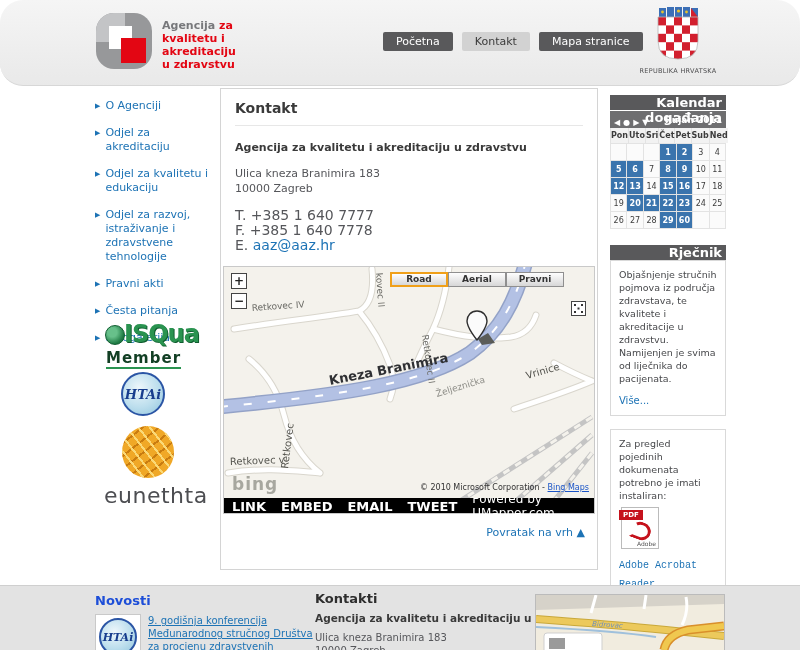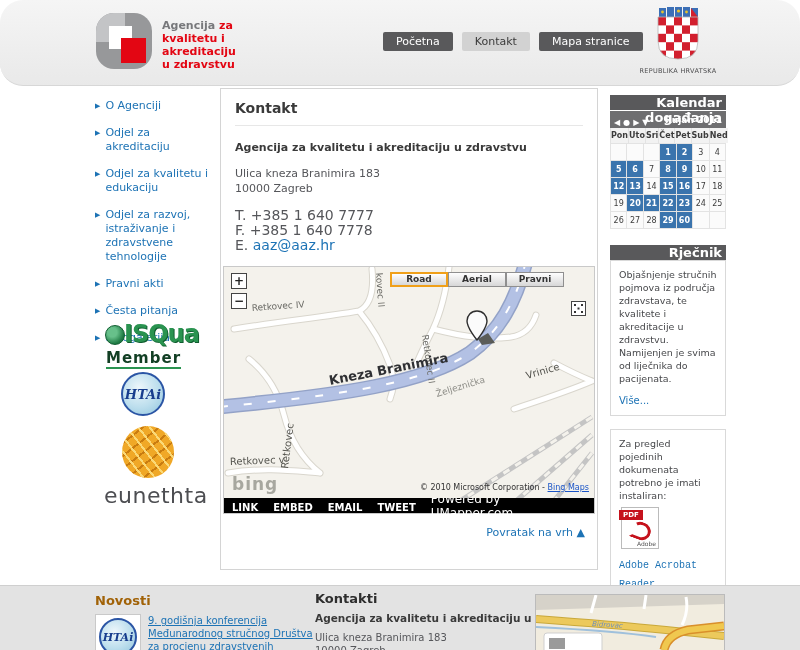--- a/index.html
+++ b/index.html
@@ -62,21 +62,21 @@
   #map-viewbtns { position:absolute; top:5px; right:30px; display:flex; }
   .viewbtn { width:58px; height:15px; font-size:9px; font-weight:bold; color:#333; text-align:center; line-height:13px;
     background:linear-gradient(#fefefe,#d7d7d7); border:1px solid #8f8f8f; cursor:pointer; }
   .viewbtn.active { border:2px solid #f0a019; line-height:11px; }
   #map-expand { position:absolute; top:34px; right:8px; width:15px; height:15px; background:#fff; border:1px solid #444;
     display:flex; align-items:center; justify-content:center; cursor:pointer; }
   #bing-logo { position:absolute; left:8px; bottom:4px; font-size:17px; font-weight:bold; color:#a7a79f; letter-spacing:1px; }
   #map-copy { position:absolute; right:5px; bottom:6px; font-size:8px; color:#333; }
   #map-copy a { color:#1a54c7; text-decoration:underline; }
   #map-toolbar { display:flex; align-items:center; height:15px; background:#000; padding:0 8px; }
-  .mtb-link { font-size:10px; font-weight:bold; color:#fff; margin-right:15px; cursor:pointer; }
+  .mtb-link { font-size:13px; font-weight:bold; color:#fff; margin-right:15px; cursor:pointer; }
   #mtb-powered { margin-left:auto; font-size:12px; font-weight:normal; color:#fff; }
   #back-top { margin:12px 12px 0 0; text-align:right; font-size:11px; }
 
   
   #right-col { position:absolute; left:610px; top:95px; width:116px; }
   .bar-title { height:15px; background:#59595b; color:#fff; font-size:13px; font-weight:bold;
     text-align:right; line-height:15px; padding-right:4px; }
   #cal-nav { height:17px; background:#6e6e70; margin-top:1px; display:flex; align-items:center; padding:0 4px; }
   .cal-nav-icon { color:#fff; font-size:8px; margin-right:3px; cursor:pointer; }
   #cal-month { margin-left:auto; color:#fff; font-size:9px; font-weight:bold; }
@@ -91,21 +91,21 @@
   #pdf-box { margin-top:13px; }
   #pdf-text { font-size:9.5px; line-height:13px; color:#47484b; }
   #pdf-icon { position:relative; width:38px; height:42px; margin:5px 0 4px 2px; background:#fff; border:1px solid #bbb; }
   #pdf-tag { position:absolute; left:-3px; top:2px; background:#c5121c; color:#fff; font-size:7px; font-weight:bold; padding:1px 4px; }
   #pdf-brand { position:absolute; right:2px; bottom:1px; font-size:6px; color:#555; }
   #pdf-swoosh { position:absolute; left:9px; top:14px; width:20px; height:18px; border:3px solid #c5121c; border-radius:50% 50% 50% 0; border-left-color:transparent; transform:rotate(20deg); }
   #pdf-link { font-size:10px;font-family:Liberation Mono, monospace; }
 
   
   #footer { position:absolute; left:0; top:585px; width:800px; height:65px; background:#e3e3e3; border-top:1px solid #cfcfcf; }
-  #news-title { position:absolute; left:95px; top:7px; font-size:13px; font-weight:bold; color:#a16207; }
+  #news-title { position:absolute; left:95px; top:7px; font-size:13px; font-weight:bold; color:#1d4ed8; }
   .htai-tile { position:absolute; left:95px; top:28px; width:46px; height:46px; background:#fff; border:1px solid #c9c9c9;
     display:flex; align-items:center; justify-content:center; }
   .htai-tile .htai-circle { width:38px; height:38px; font-size:11px; }
   #news-link { position:absolute; left:148px; top:28px; width:172px; font-size:10px; line-height:13px; text-decoration:underline; }
   #contacts-title { position:absolute; left:315px; top:5px; font-size:13px; font-weight:bold; color:#2e2e2e; }
   #footer-org { position:absolute; left:315px; top:26px; font-size:10.5px; font-weight:bold; color:#3a3a3a; }
   #footer-addr { position:absolute; left:315px; top:45px; font-size:10px; line-height:13px; color:#55565a; }
   #footer-map { position:absolute; left:535px; top:8px; width:190px; height:57px; border:1px solid #bbb; overflow:hidden; background:#f1ecdf; }
 </style>
 </head>

